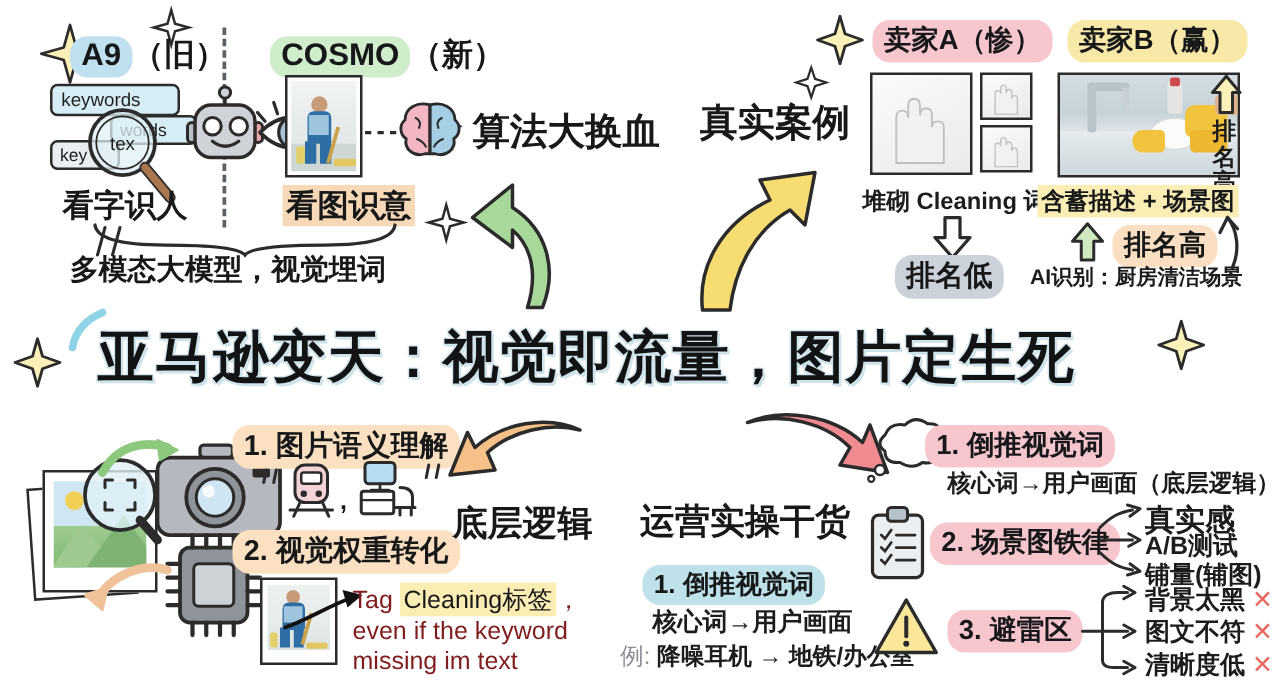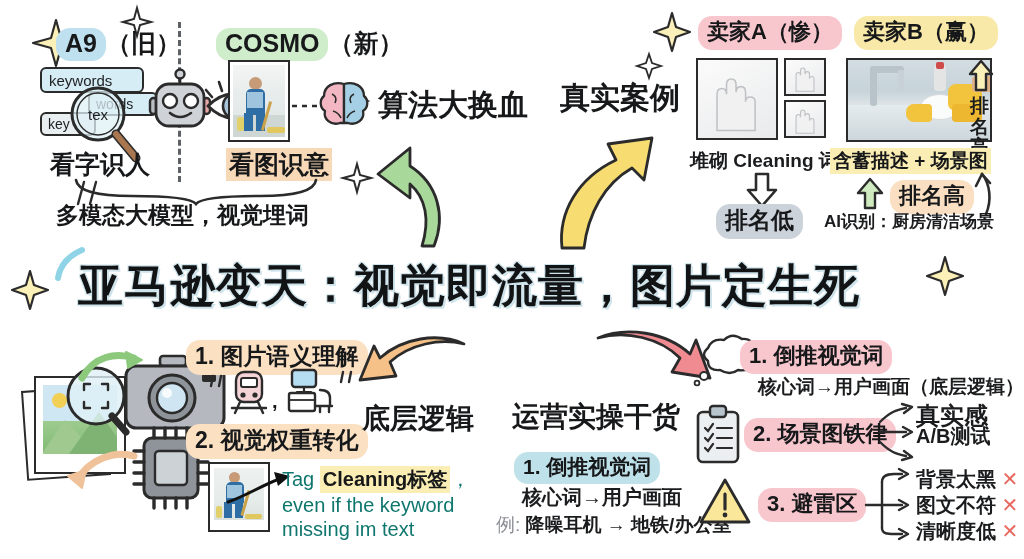--- a/index.html
+++ b/index.html
@@ -76,21 +76,21 @@
   .glove {
     background: linear-gradient(150deg,#fbfbfb,#e9eaec);
   }
 
   .divider-dash {
     border-left: 3px dashed #5d6166;
   }
 
   
   .lbl { font-weight: bold; color: #1b1c1e; }
-  .sub { color: #0f766e; }
+  .sub { color: #7f1d1d; }
   .grey { color: #8b8f95; }
 
   .xmark { color: #e8685f; font-weight: bold; }
   .arrow-txt { color: #1b1c1e; font-weight: bold; }
 
   svg { display: block; overflow: visible; }
 </style>
 </head>
 <body>
 
@@ -376,21 +376,21 @@
       <div class="abs" style="left:31px;top:46px;width:17px;height:5px;background:#e0c75f;border-radius:2px;"></div>
       <div class="abs" style="left:2px;top:38px;width:6px;height:12px;background:#e2d06a;border-radius:2px;"></div>
     </div>
   </div>
   <svg class="abs" style="left:224px;top:466px;width:68px;height:42px;">
     <path d="M4 36 C22 30, 40 18, 58 12" stroke="#111" stroke-width="3" fill="none" stroke-linecap="round"></path>
     <path d="M66 10 L50 6 L54 20 Z" fill="#111"></path>
   </svg>
 
   <div class="abs" style="left:282px;top:466px;font-size:20px;">
-    <span class="sub">Tag </span><span class="bgmark bg-yellow" style="font-weight:bold;">Cleaning标签</span><span class="sub">，</span>
+    <span class="sub">Tag </span><span class="bgmark bg-yellow" style="font-weight:normal;">Cleaning标签</span><span class="sub">，</span>
   </div>
   <div class="abs sub" style="left:282px;top:494px;font-size:20px;">even if the keyword</div>
   <div class="abs sub" style="left:282px;top:518px;font-size:20px;">missing im text</div>
 
   <svg class="abs" style="left:348px;top:336px;width:120px;height:74px;">
     <path d="M116 8 C92 2, 62 8, 42 26 L48 40 L12 44 L26 10 L32 22 C54 2, 90 -4, 116 8 Z" fill="#f5c189" stroke="#2b2b2b" stroke-width="2.8" stroke-linejoin="round"></path>
   </svg>
   <div class="abs" style="left:362px;top:400px;font-size:28px;">
     <span class="mark mark-orange">底层逻辑</span>
   </div>
@@ -439,20 +439,21 @@
   <svg class="abs" style="left:878px;top:404px;width:46px;height:58px;">
     <path d="M2 18 C12 8, 18 6, 28 4" stroke="#2b2b2b" stroke-width="2.4" fill="none" stroke-linecap="round"></path>
     <path d="M34 3 L24 0 M34 3 L26 9" stroke="#2b2b2b" stroke-width="2.4" fill="none" stroke-linecap="round"></path>
     <path d="M2 28 L28 28" stroke="#2b2b2b" stroke-width="2.4" stroke-linecap="round"></path>
     <path d="M34 28 L25 23 M34 28 L25 33" stroke="#2b2b2b" stroke-width="2.4" fill="none" stroke-linecap="round"></path>
     <path d="M2 38 C12 48, 18 50, 28 52" stroke="#2b2b2b" stroke-width="2.4" fill="none" stroke-linecap="round"></path>
     <path d="M34 53 L24 56 M34 53 L26 47" stroke="#2b2b2b" stroke-width="2.4" fill="none" stroke-linecap="round"></path>
   </svg>
   <div class="abs arrow-txt" style="left:916px;top:400px;font-size:24px;">真实感</div>
   <div class="abs arrow-txt" style="left:916px;top:423px;font-size:20px;">A/B测试</div>
+  <div class="abs arrow-txt" style="left:916px;top:446px;font-size:20px;">铺量(辅图)</div>
 
   <svg class="abs" style="left:698px;top:476px;width:54px;height:50px;">
     <path d="M27 4 L51 46 L3 46 Z" fill="#fbe79a" stroke="#2b2b2b" stroke-width="2.8" stroke-linejoin="round"></path>
     <path d="M27 18 L27 33" stroke="#2b2b2b" stroke-width="3.2" stroke-linecap="round"></path>
     <circle cx="27" cy="39" r="2.4" fill="#2b2b2b"></circle>
   </svg>
   <div class="abs" style="left:758px;top:488px;font-size:22px;">
     <span class="pill pill-pink">3. 避雷区</span>
   </div>
   <svg class="abs" style="left:864px;top:472px;width:58px;height:66px;">

